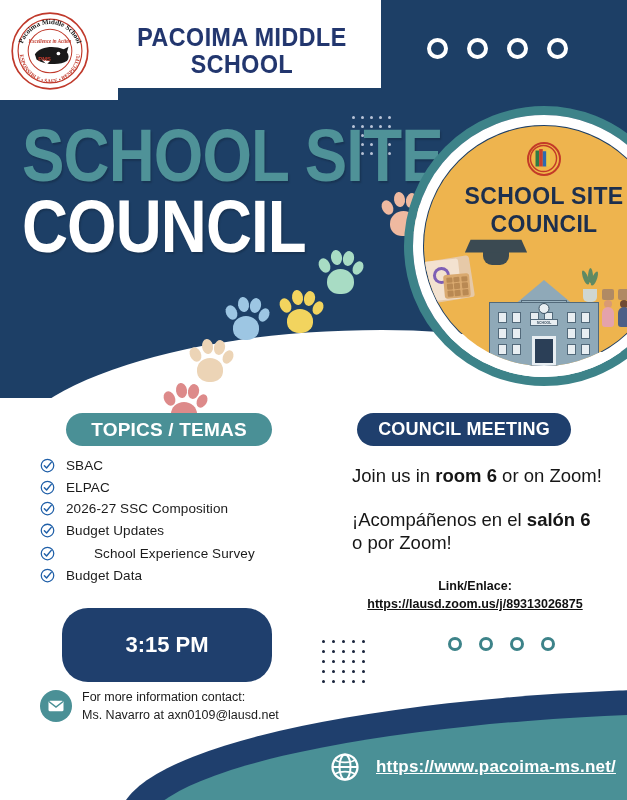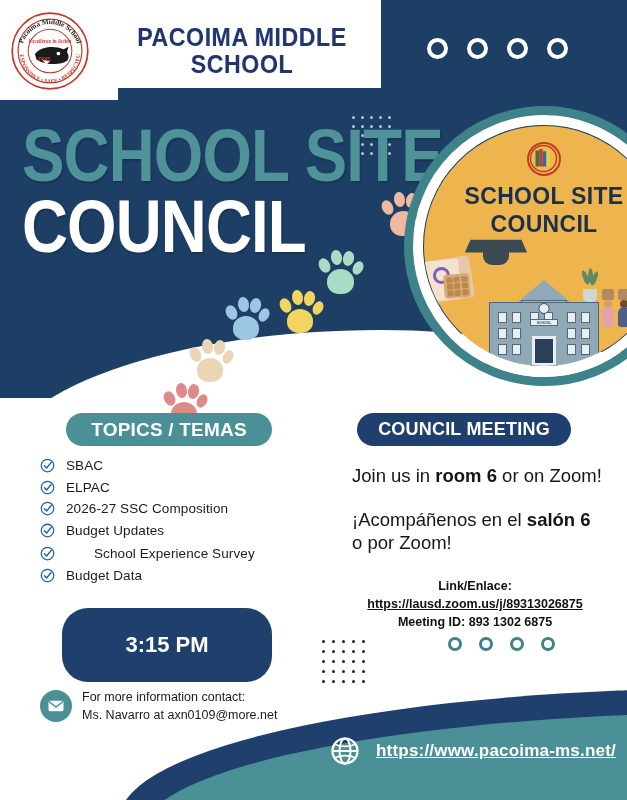--- a/index.html
+++ b/index.html
@@ -190,21 +190,21 @@
 
   
   .footer-navy {
     position:absolute; left:120px; top:688px; width:620px; height:130px;
     background:#1f3f6d; border-radius:100% 0 0 0 / 100% 0 0 0; z-index:5;
   }
   .footer-teal {
     position:absolute; left:142px; top:712px; width:620px; height:120px;
     background:#4a9096; border-radius:100% 0 0 0 / 100% 0 0 0; z-index:6;
   }
-  .footer-content { position:absolute; left:330px; top:736px; z-index:10; display:flex; align-items:center; }
+  .footer-content { position:absolute; left:330px; top:752px; z-index:10; display:flex; align-items:center; }
   .globe-ico { width:30px; height:30px; flex:0 0 30px; margin-right:16px; }
   .footer-url { font-size:17px; font-weight:bold; color:#ffffff; text-decoration:underline; letter-spacing:0.2px; }
 </style>
 </head>
 <body>
 
 <div class="flyer">
 
   <div class="navy-panel"></div>
 
@@ -504,21 +504,20 @@
   <div class="pill" id="pill-hybrid">COUNCIL MEETING</div>
 
   <div class="hybrid-text">
     <span>Join us in </span><b>room 6</b><span> or on Zoom!</span>
     <span class="es"><span>¡Acompáñenos en el </span><b>salón 6</b><span> o por Zoom!</span></span>
   </div>
 
   <div class="zoom-info">
     <div>Link/Enlace:</div>
     <a href="#">https://lausd.zoom.us/j/89313026875</a>
-    <div>Meeting ID: 893 1302 6875</div>
   </div>
 
   <div class="zoom-rings">
     <span class="ring-t"></span>
     <span class="ring-t"></span>
     <span class="ring-t"></span>
     <span class="ring-t"></span>
   </div>
 
   <div class="dotgrid dark" id="dg-mid">
@@ -555,21 +554,21 @@
 
   <div class="contact">
     <span class="mail-ico">
       <svg viewBox="0 0 24 24" width="18" height="18">
           <rect x="2" y="5" width="20" height="14" rx="2" fill="#ffffff"></rect>
           <path d="M2.5 6 L12 13.5 L21.5 6" fill="none" stroke="#4a9096" stroke-width="2"></path>
         </svg>
     </span>
     <span class="contact-lines">
       <div>For more information contact:</div>
-      <div>Ms. Navarro at axn0109@more.net</div>
+      <div>Ms. Navarro at axn0109@lausd.net</div>
     </span>
   </div>
 
   <div class="footer-navy"></div>
   <div class="footer-teal"></div>
   <div class="footer-content">
     <span class="globe-ico">
       <svg viewBox="0 0 24 24" width="30" height="30">
         <circle cx="12" cy="12" r="10" fill="none" stroke="#ffffff" stroke-width="1.8"></circle>
         <ellipse cx="12" cy="12" rx="4.4" ry="10" fill="none" stroke="#ffffff" stroke-width="1.6"></ellipse>

